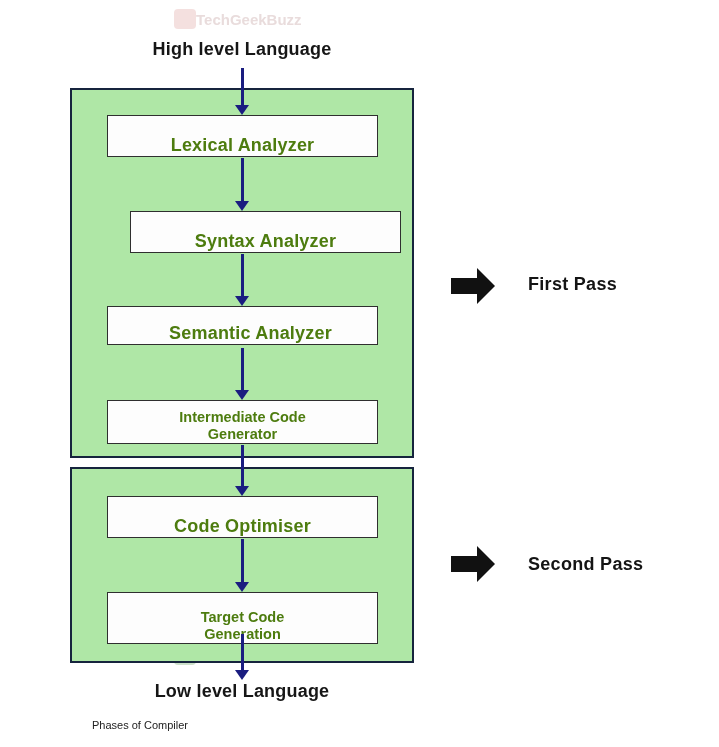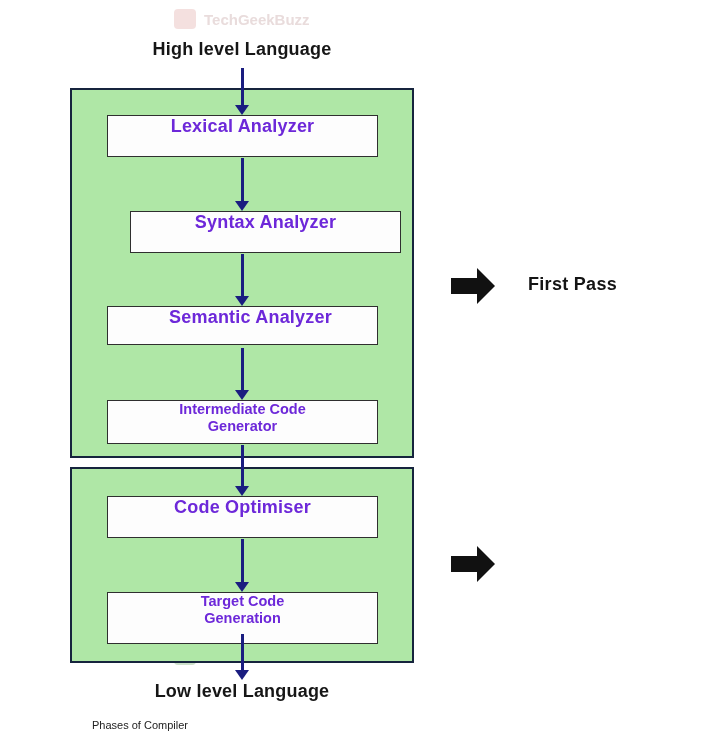--- a/index.html
+++ b/index.html
@@ -21,24 +21,24 @@
   }
   #panel-first{top:88px;height:370px;}
   #panel-second{top:467px;height:196px;}
   
   .stage{
     position:absolute;
     left:107px;width:271px;
     background:#fdfdfd;
     border:1px solid #2f2f2f;
     box-sizing:border-box;
-    display:flex;align-items:flex-start;justify-content:center;
+    display:flex;align-items:flex-end;justify-content:center;
     text-align:center;
     font-weight:700;
-    color:#6d28d9;
+    color:#4d7c0f;
   }
   .stage.big{font-size:18px;letter-spacing:.2px;}
   .stage.small{font-size:14.5px;line-height:1.18;}
   .stage.small .wrap{display:block;max-width:180px;margin:0 auto;}
   .stage.small .wrap.narrow{max-width:115px;}
   #stage-lexical{top:115px;height:42px;}
   #stage-syntax{top:211px;height:42px;margin-left:23px;}
   #stage-semantic{top:306px;height:39px;padding-left:16px;}
   #stage-intermediate{top:400px;height:44px;}
   #stage-optimiser{top:496px;height:42px;}
@@ -80,21 +80,21 @@
   #label-top{top:39px;}
   #label-bottom{top:681px;}
   #caption{
     position:absolute;left:92px;width:300px;top:719px;
     text-align:left;
     font-size:11px;font-weight:400;color:#222222;
   }
   
   .watermark{
     position:absolute;left:174px;
-    display:flex;align-items:center;gap:8px;
+    display:flex;align-items:center;
     font-size:15px;font-weight:700;
     pointer-events:none;
   }
   .watermark .wm-icon{
     width:22px;height:20px;border-radius:4px;
     background:#eccbca;opacity:.6;
   }
   #wm-top{top:9px;color:#e9dcdc;}
   #wm-mid{top:358px;color:#93bd8d;}
   #wm-mid .wm-icon,#wm-bot .wm-icon{background:#9cc496;opacity:.5;}
@@ -175,17 +175,18 @@
   <div class="harrow" id="harrow-first">
     <div class="body"></div>
       <div class="head"></div>
   </div>
   <div class="pass-label" id="label-first">First Pass</div>
 
   <div class="harrow" id="harrow-second">
     <div class="body"></div>
       <div class="head"></div>
   </div>
+  <div class="pass-label" id="label-second">Second Pass</div>
 
   <div class="io-label" id="label-bottom">Low level Language</div>
   <div id="caption">Phases of Compiler</div>
 
 </div>
 
 </body></html>

